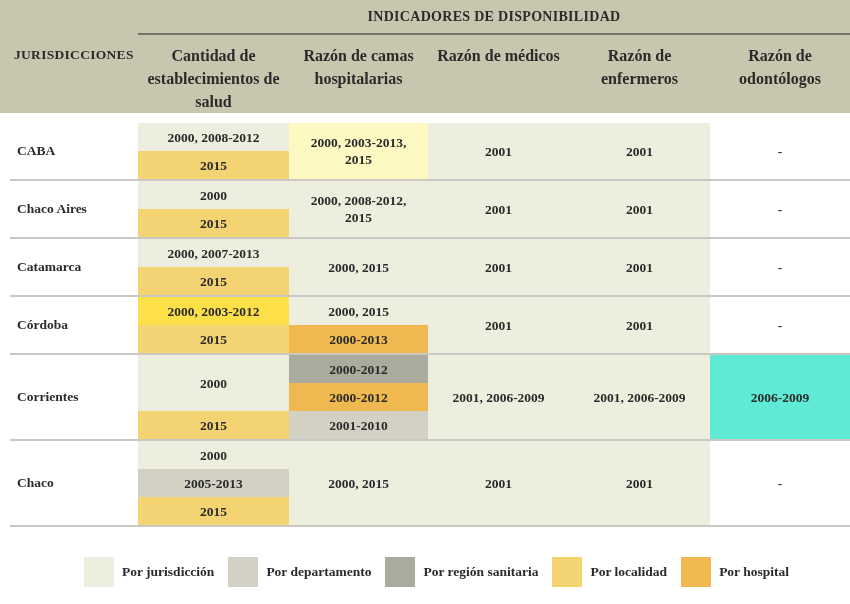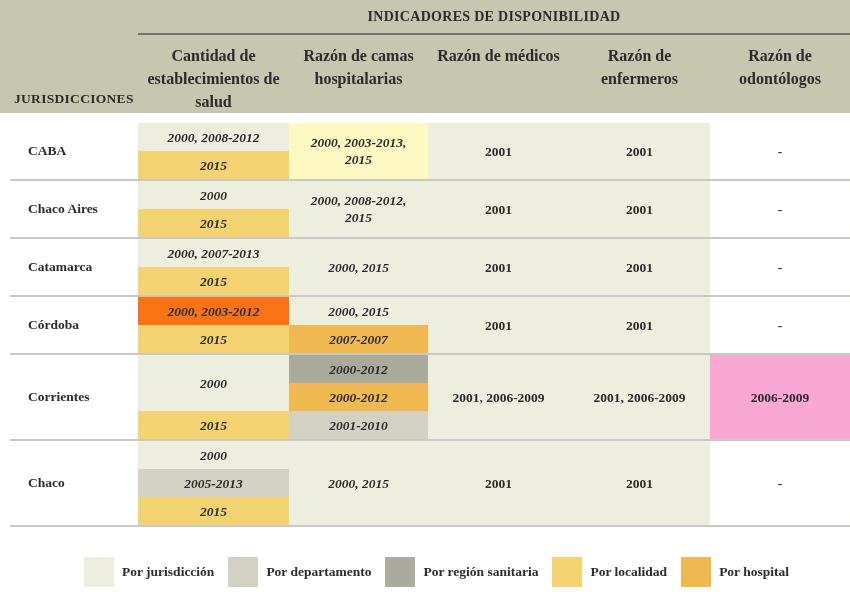--- a/index.html
+++ b/index.html
@@ -2,39 +2,39 @@
 <html><head>
 <meta charset="utf-8">
 <style>
   * { margin:0; padding:0; box-sizing:border-box; }
   html,body { width:850px; height:604px; background:#ffffff;
     font-family:"Liberation Serif","DejaVu Serif",serif; font-weight:bold; color:#2b2b2b; }
   .page { width:850px; height:604px; overflow:hidden; background:#fff; }
 
   
   .thead { display:flex; width:850px; height:113px; background:#c6c7ae; }
-  .th-left { width:138px; padding:47px 0 0 14px; font-size:13.5px; letter-spacing:.3px;margin-top:44px; }
+  .th-left { width:138px; padding:47px 0 0 14px; font-size:13.5px; letter-spacing:.3px; }
   .th-right { width:712px; display:flex; flex-direction:column; }
   .th-title { height:34px; display:flex; align-items:center; justify-content:center;
     font-size:14px; letter-spacing:.3px; }
   .th-rule { height:2px; background:#73736a; }
   .th-cols { display:flex; flex:1; padding-top:9px; }
   .th-col { font-size:16px; line-height:23px; text-align:center; }
   .w-cant { width:151px; } .w-camas { width:139px; } .w-med { width:141px; }
   .w-enf { width:141px; } .w-odo { width:140px; }
   .th-col.w-enf { padding:0 30px; } .th-col.w-odo { padding:0 26px; }
 
   .hgap { height:10px; background:#fff; }
 
   
   .trow { display:flex; width:850px; }
   .h2 { height:56px; } .h3 { height:84px; }
-  .cell-label { width:138px; display:flex; align-items:center; padding-left:28px;
+  .cell-label { width:138px; display:flex; align-items:center; padding-left:17px;
     font-size:13.5px; background:#fff; }
-  .colstack { display:flex; flex-direction:column;font-style:italic; }
+  .colstack { display:flex; flex-direction:column; }
   .sub { display:flex; align-items:center; justify-content:center; text-align:center;
     font-size:13.5px; line-height:17px; padding:0 8px; }
   .s1 { height:28px; } .s2 { height:56px; } .s3 { height:84px; }
   .full { height:100%; }
   .rowline { height:2px; background:#c9c8c3; margin-left:10px; }
 
   
   .legend { display:flex; align-items:center; margin:30px 0 0 68px;padding-left:16px; }
   .legend-item { display:flex; align-items:center; margin-right:14px; }
   .swatch { width:30px; height:30px; display:inline-block; margin-right:8px; }
@@ -103,47 +103,47 @@
     </div>
     <div class="sub w-med full" style="background: rgb(237, 238, 221);">2001</div>
     <div class="sub w-enf full" style="background: rgb(237, 238, 221);">2001</div>
     <div class="sub w-odo full" style="background: rgb(255, 255, 255);">-</div>
   </div>
   <div class="rowline"></div>
 
   <div class="trow h2">
     <div class="cell-label">Córdoba</div>
     <div class="colstack w-cant">
-      <div class="sub s1" style="background: #f97316;">2000, 2003-2012</div>
+      <div class="sub s1" style="background: #fde047;">2000, 2003-2012</div>
       <div class="sub s1" style="background: rgb(244, 211, 114);">2015</div>
     </div>
     <div class="colstack w-camas">
       <div class="sub s1" style="background: rgb(237, 238, 221);">2000, 2015</div>
-      <div class="sub s1" style="background: rgb(240, 184, 80);">2007-2007</div>
+      <div class="sub s1" style="background: rgb(240, 184, 80);">2000-2013</div>
     </div>
     <div class="sub w-med full" style="background: rgb(237, 238, 221);">2001</div>
     <div class="sub w-enf full" style="background: rgb(237, 238, 221);">2001</div>
     <div class="sub w-odo full" style="background: rgb(255, 255, 255);">-</div>
   </div>
   <div class="rowline"></div>
 
   <div class="trow h3">
     <div class="cell-label">Corrientes</div>
     <div class="colstack w-cant">
       <div class="sub s2" style="background: rgb(237, 238, 221);">2000</div>
       <div class="sub s1" style="background: rgb(244, 211, 114);">2015</div>
     </div>
     <div class="colstack w-camas">
       <div class="sub s1" style="background: rgb(170, 171, 156);">2000-2012</div>
       <div class="sub s1" style="background: rgb(240, 184, 80);">2000-2012</div>
       <div class="sub s1" style="background: rgb(210, 209, 196);">2001-2010</div>
     </div>
     <div class="sub w-med full" style="background: rgb(237, 238, 221);">2001, 2006-2009</div>
     <div class="sub w-enf full" style="background: rgb(237, 238, 221);">2001, 2006-2009</div>
-    <div class="sub w-odo full" style="background: #f9a8d4;">2006-2009</div>
+    <div class="sub w-odo full" style="background: #5eead4;">2006-2009</div>
   </div>
   <div class="rowline"></div>
 
   <div class="trow h3">
     <div class="cell-label">Chaco</div>
     <div class="colstack w-cant">
       <div class="sub s1" style="background: rgb(237, 238, 221);">2000</div>
       <div class="sub s1" style="background: rgb(210, 209, 196);">2005-2013</div>
       <div class="sub s1" style="background: rgb(244, 211, 114);">2015</div>
     </div>

